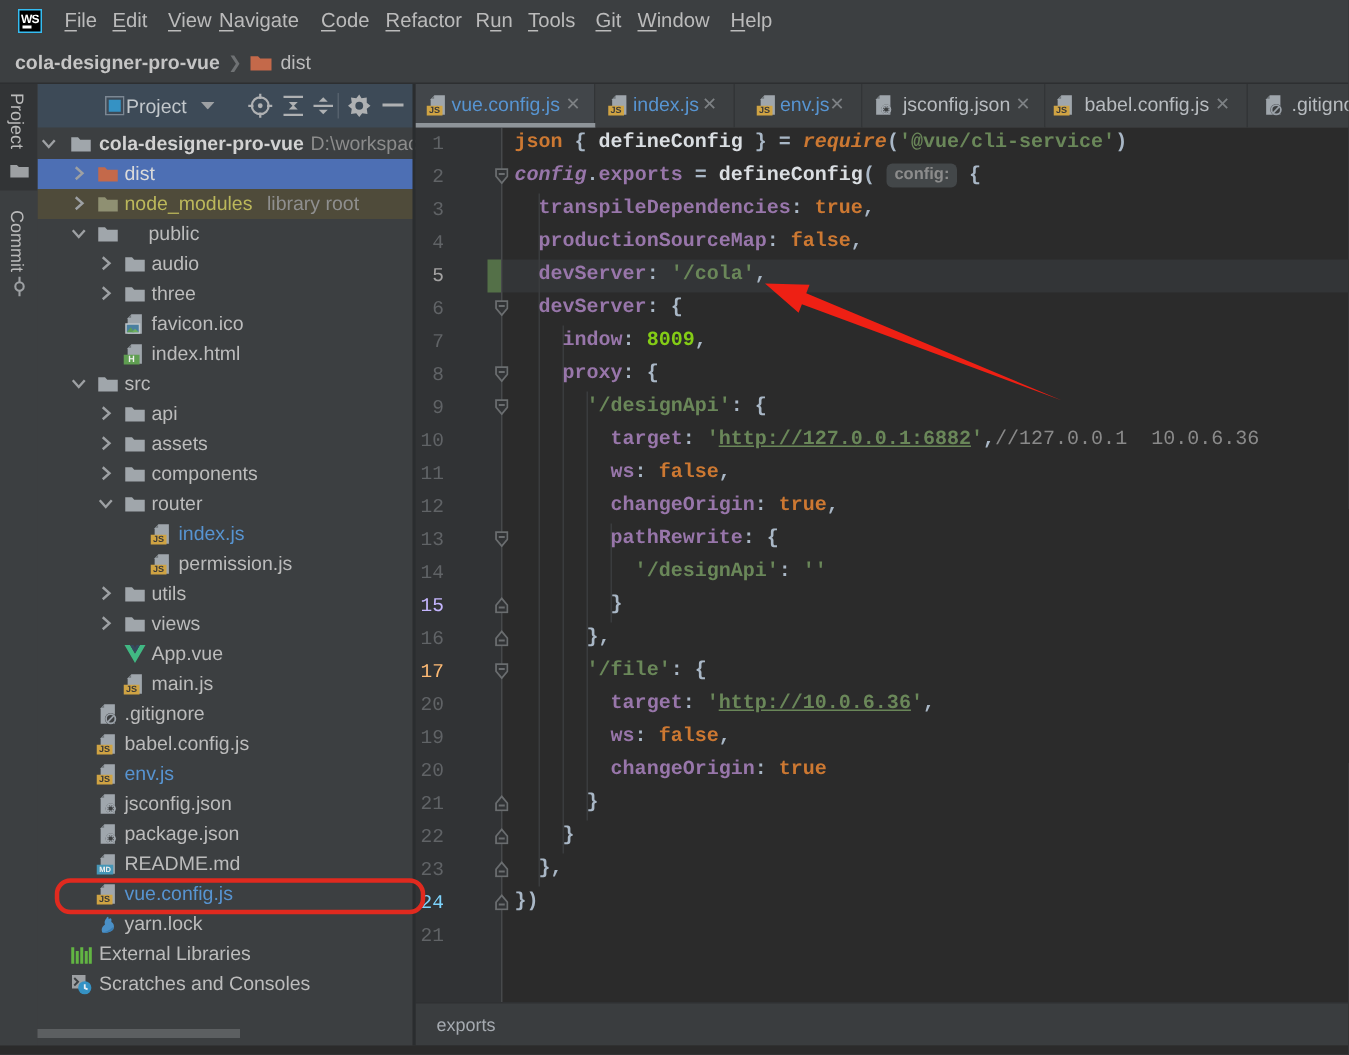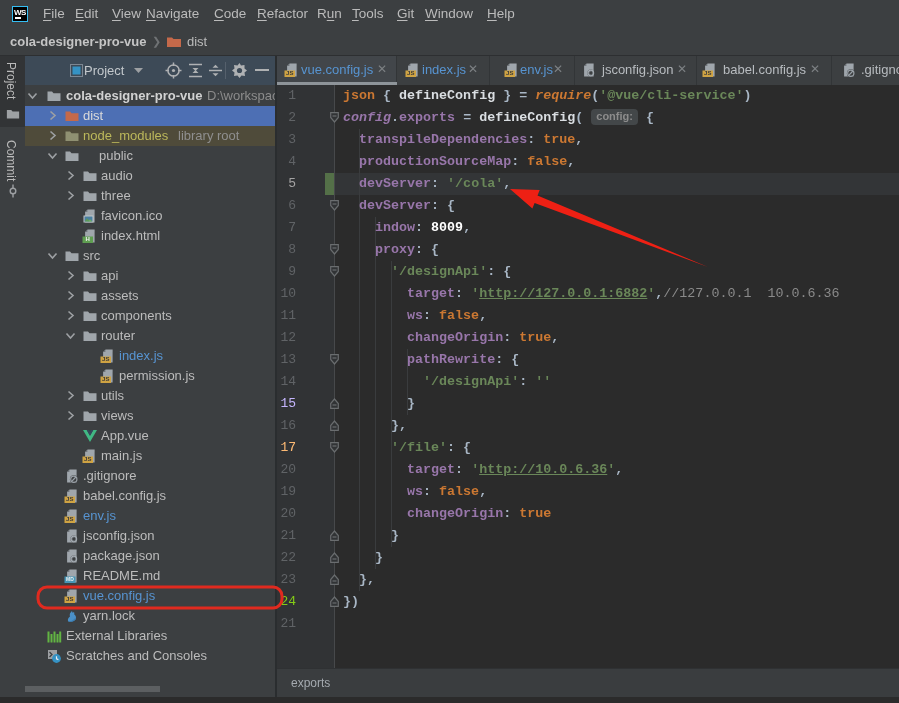--- a/index.html
+++ b/index.html
@@ -34,21 +34,21 @@
   #tabbar { position:absolute; left:0; top:0; width:622px; height:29px; background:#3c3f41; border-bottom:1px solid #323232;}
   .tab { position:absolute; top:0; height:29px; background:#3c3f41; border-right:1px solid #323537; }
   .tab .tl { position:absolute; top:0; height:27px; line-height:27px; font-size:13px; color:#b8bcc0; }
   .tab .x { position:absolute; top:0; height:26px; line-height:26px; font-size:12px; color:#7d8184; }
   #gutter { position:absolute; left:0; top:29px; width:57px; height:612px; background:#313335; }
   #gutsep { position:absolute; left:57px; top:29px; width:1px; height:583px; background:#47494b; }
   .ln { position:absolute; left:0; width:19px; text-align:right; font-family:"Liberation Mono",monospace;
     font-size:13px; line-height:22px; height:22px; color:#606366; }
   .cl { position:absolute; left:66px; height:22px; line-height:22px; font-family:"Liberation Mono",monospace; font-weight:bold;
     font-size:13.35px; color:#a9b7c6; white-space:pre; }
-  .k { color:#cc7832; } .p { color:#9876aa; } .s { color:#6a8759; } .n { color:#ffffff; }
+  .k { color:#cc7832; } .p { color:#9876aa; } .s { color:#6a8759; } .n { color:#84cc16; }
   .c { color:#8a8a8a; font-weight:normal; } .bw { color:#dadee2; font-weight:bold; }
   .mod { color:#9876aa; font-weight:bold; font-style:italic; }
   .req { color:#cc7832; font-style:italic; font-weight:bold; }
   .lk { text-decoration:underline; }
   #curline { position:absolute; left:58px; top:117px; width:564px; height:22px; background:#333537; }
   #chbar { position:absolute; left:48px; top:117px; width:9px; height:22px; background:#547048; }
   .fold { position:absolute; left:53px; width:9px; height:11px; }
   #crumbs { position:absolute; left:0; top:612px; width:622px; height:29px; background:#3a3d3f; border-top:1px solid #2f3133; }
   #crumbs span { position:absolute; left:14px; top:0; height:28px; line-height:28px; font-size:12px; color:#a5aab0; }
   #vsep { position:absolute; left:275px; top:56px; width:2px; height:641px; background:#2a2d2f; }
@@ -502,21 +502,21 @@
     <div class="ln" style="top:286px;color:#606366;">14</div>
     <div class="ln" style="top:308px;color:#c4b5fd;">15</div>
     <div class="ln" style="top:330px;color:#606366;">16</div>
     <div class="ln" style="top:352px;color:#fdba74;text-align:right;">17</div>
     <div class="ln" style="top:374px;color:#606366;">20</div>
     <div class="ln" style="top:396px;color:#606366;">19</div>
     <div class="ln" style="top:418px;color:#606366;">20</div>
     <div class="ln" style="top:440px;color:#606366;">21</div>
     <div class="ln" style="top:462px;color:#606366;">22</div>
     <div class="ln" style="top:484px;color:#606366;">23</div>
-    <div class="ln" style="top:506px;color:#84cc16;">24</div>
+    <div class="ln" style="top:506px;color:#7dd3fc;">24</div>
     <div class="ln" style="top:528px;color:#606366;">21</div>
     </div>
     <div id="curline"></div>
     <div id="chbar"></div>
     <div id="gutsep"></div>
     <div id="code">
     <div style="position:absolute;left:82px;top:73px;width:1px;height:462px;background:#3a3c3e;"></div>
         <div style="position:absolute;left:98px;top:161px;width:1px;height:352px;background:#3a3c3e;"></div>
         <div style="position:absolute;left:114px;top:205px;width:1px;height:286px;background:#3a3c3e;"></div>
         <div style="position:absolute;left:130px;top:293px;width:1px;height:66px;background:#3a3c3e;"></div>

